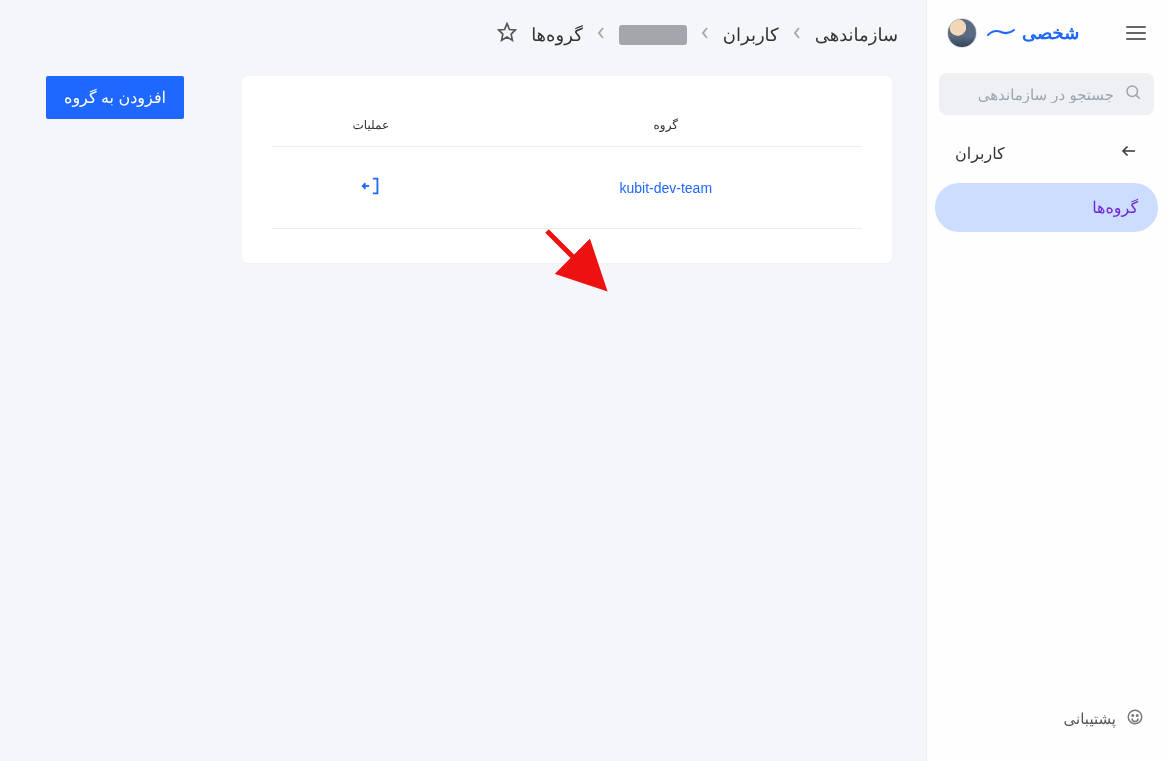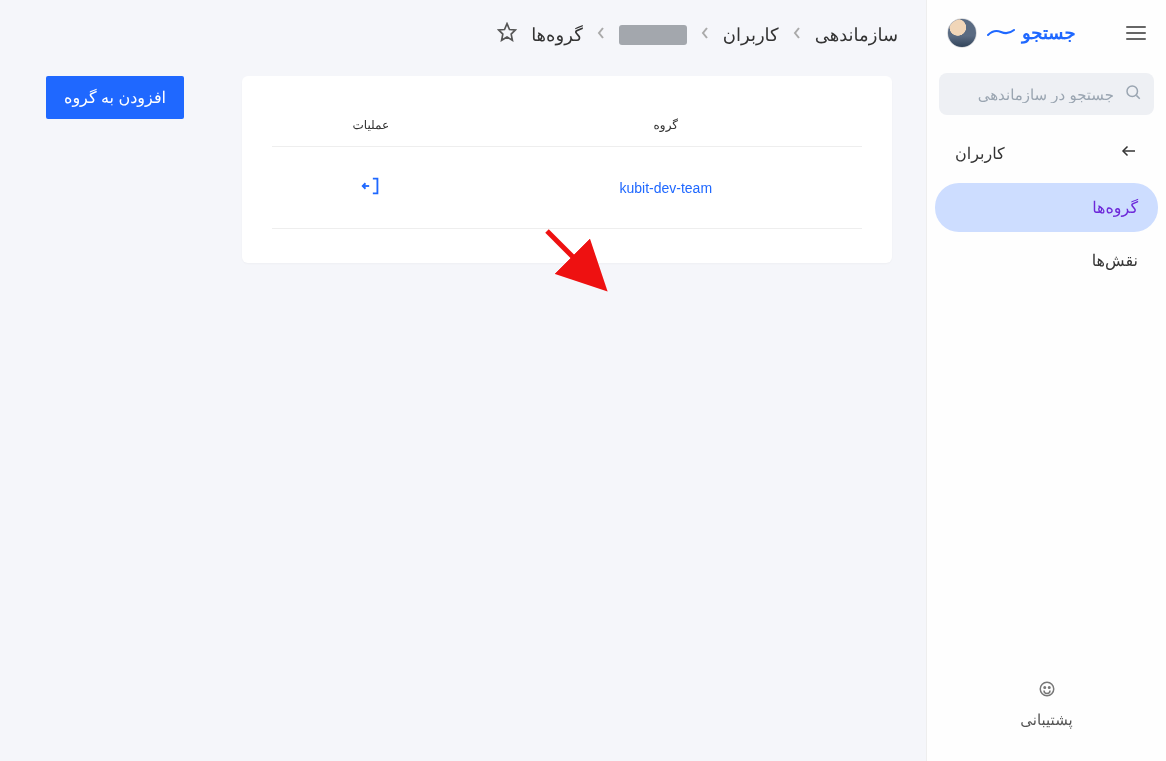--- a/index.html
+++ b/index.html
@@ -63,21 +63,21 @@
     display:flex;align-items:center;gap:10px;
     padding:15px 20px;font-size:16px;color:#333;cursor:pointer;
     border-radius:24px;margin:2px 8px;
   }
   .nav-item.active{background:#cdddff;color:#6d28d9;}
   .nav-item .arrow-back{margin-left:auto;color:#333;}
   .sidebar-spacer{flex:1;}
   .sidebar-footer{padding-bottom:20px;}
   .footer-item{
     display:flex;align-items:center;gap:10px;
-    padding:12px 22px;font-size:15px;color:#555;cursor:pointer;flex-direction:column;
+    padding:12px 22px;font-size:15px;color:#555;cursor:pointer;
   }
 
   
   .main{
     flex:1;height:100%;position:relative;direction:rtl;
   }
   .breadcrumb{
     display:flex;align-items:center;gap:14px;
     padding:22px 28px;font-size:18px;color:#333;
   }
@@ -122,21 +122,21 @@
 
 <aside class="sidebar">
   <div class="sidebar-top">
     <div class="menu-icon">
       <span></span>
         <span></span>
         <span></span>
     </div>
     <div class="brand-wrap">
       <div class="brand">
-        <span>جستجو</span>
+        <span>شخصی</span>
         <span class="brand-logo">
           <svg width="28" height="14" viewBox="0 0 28 14">
               <path d="M1 10 Q7 4 14 7 T27 5" stroke="#1f68ff" stroke-width="2" fill="none" stroke-linecap="round"></path>
             </svg>
         </span>
       </div>
       <div class="avatar"></div>
     </div>
   </div>
 
@@ -154,23 +154,20 @@
     <span class="arrow-back">
       <svg width="18" height="18" viewBox="0 0 24 24" fill="none" stroke="currentColor" stroke-width="2">
           <line x1="20" y1="12" x2="4" y2="12"></line>
           <polyline points="10 18 4 12 10 6"></polyline>
         </svg>
     </span>
     <span>کاربران</span>
   </div>
   <div class="nav-item active">
     <span>گروه‌ها</span>
-  </div>
-  <div class="nav-item">
-    <span>نقش‌ها</span>
   </div>
 
   <div class="sidebar-spacer"></div>
 
   <div class="sidebar-footer">
     <div class="footer-item">
       <span>
         <svg width="18" height="18" viewBox="0 0 24 24" fill="none" stroke="#777" stroke-width="2">
             <circle cx="12" cy="12" r="9"></circle>
             <path d="M8 14a4 4 0 0 0 8 0"></path>

